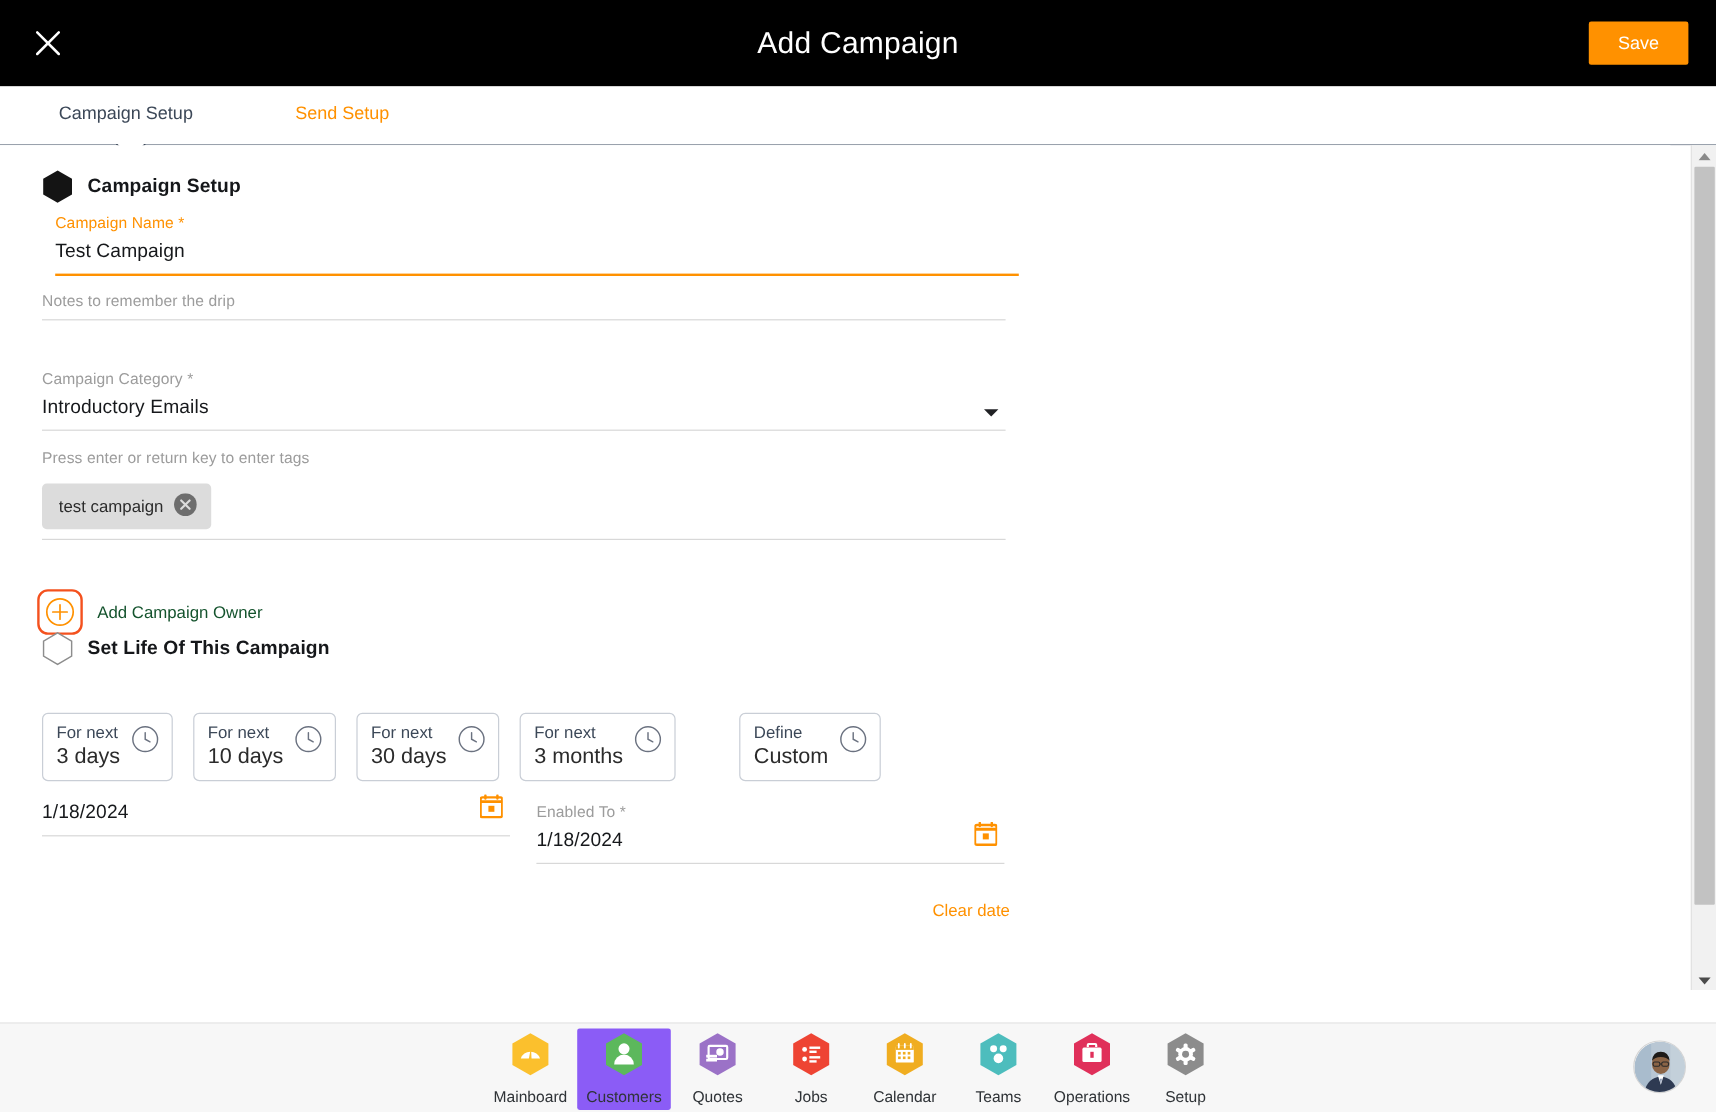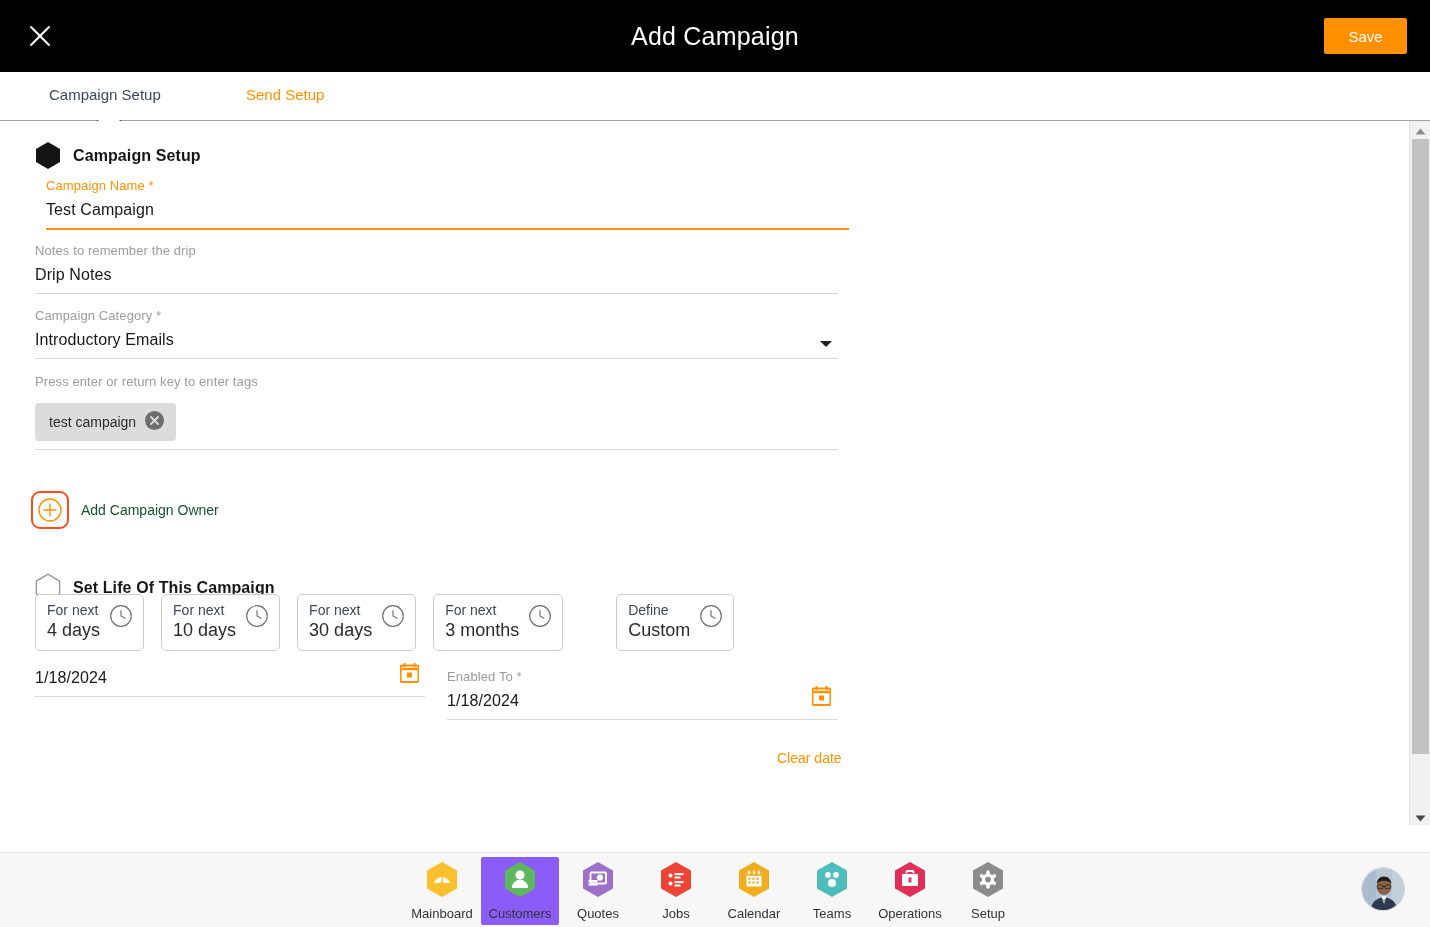--- a/index.html
+++ b/index.html
@@ -237,21 +237,20 @@
   <div class="field" style="left:46px; top:57px; width:803px;">
     <span class="field-label req-active">
       <span>Campaign Name</span> <span>*</span>
     </span>
     <span class="field-value">Test Campaign</span>
     <div class="field-underline focused"></div>
   </div>
 
   <div class="field" style="left:35px; top:122px; width:803px;">
     <span class="field-label">Notes to remember the drip</span>
-    <span class="field-value">Drip Notes</span>
     <div class="field-underline"></div>
   </div>
 
   <div class="field" style="left:35px; top:187px; width:803px;">
     <span class="field-label">
       <span>Campaign Category</span> <span>*</span>
     </span>
     <span class="field-value">Introductory Emails</span>
     <div class="field-underline"></div>
     <div class="dropdown-caret"></div>
@@ -276,34 +275,34 @@
   <div class="add-owner">
     <span class="add-owner-ring">
       <svg width="26" height="26" viewBox="0 0 26 26">
         <circle cx="13" cy="13" r="11" fill="none" stroke="#ff9100" stroke-width="1.4"></circle>
         <path d="M13 7 L13 19 M7 13 L19 13" stroke="#ff9100" stroke-width="1.4" stroke-linecap="round"></path>
       </svg>
     </span>
     <span class="add-owner-label">Add Campaign Owner</span>
   </div>
 
-  <div class="section-head" style="left:35px; top:452px;">
+  <div class="section-head" style="left:35px; top:405px;">
     <span>
       <svg class="hexagon" width="26" height="29" viewBox="0 0 26 29">
         <polygon points="13,1.3 24.7,8.2 24.7,20.8 13,27.7 1.3,20.8 1.3,8.2" fill="#ffffff" stroke="#8d8d8d" stroke-width="1.2"></polygon>
       </svg>
     </span>
     <span class="section-title">Set Life Of This Campaign</span>
   </div>
 
   <div class="cards">
     <div class="dcard">
       <div class="dcard-text">
         <span class="dcard-top">For next</span>
-        <span class="dcard-bottom">4 days</span>
+        <span class="dcard-bottom">3 days</span>
       </div>
       <span class="dcard-icon">
         <svg width="24" height="24" viewBox="0 0 24 24">
           <circle cx="12" cy="12" r="10.3" fill="none" stroke="#6b7280" stroke-width="1.2"></circle>
           <path d="M12 6.5 L12 12 L16 14.2" stroke="#6b7280" stroke-width="1.2" fill="none" stroke-linecap="round"></path>
         </svg>
       </span>
     </div>
     <div class="dcard">
       <div class="dcard-text">

